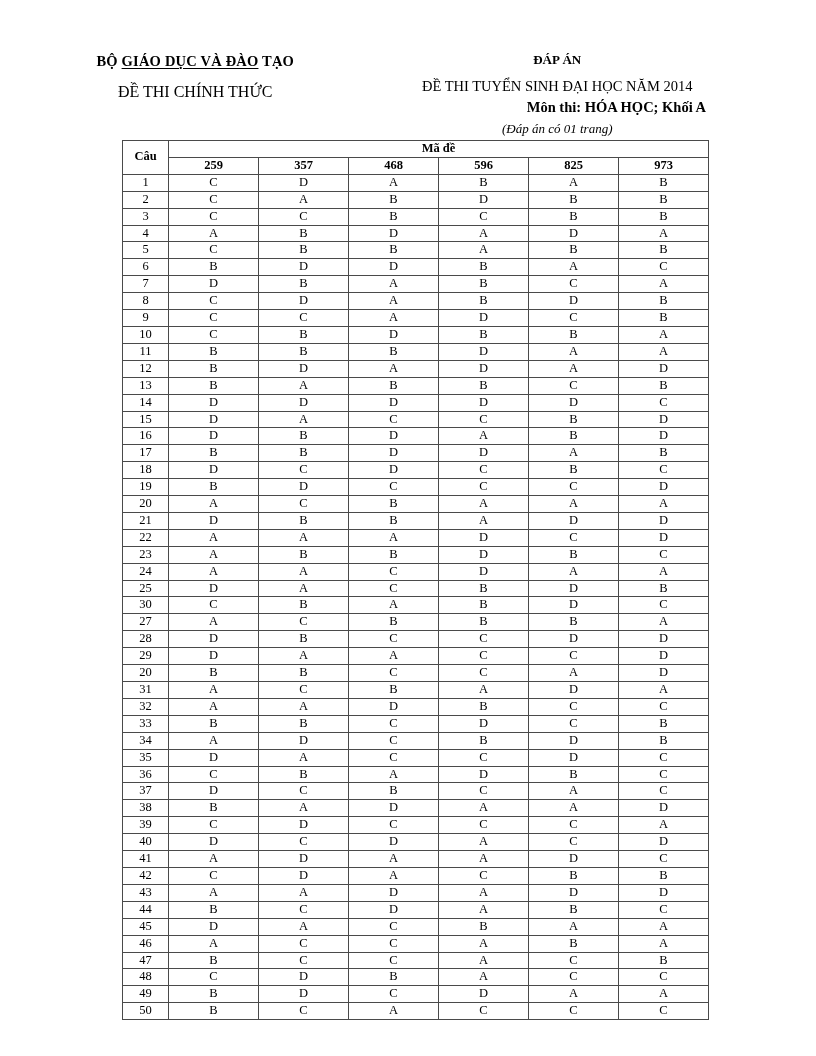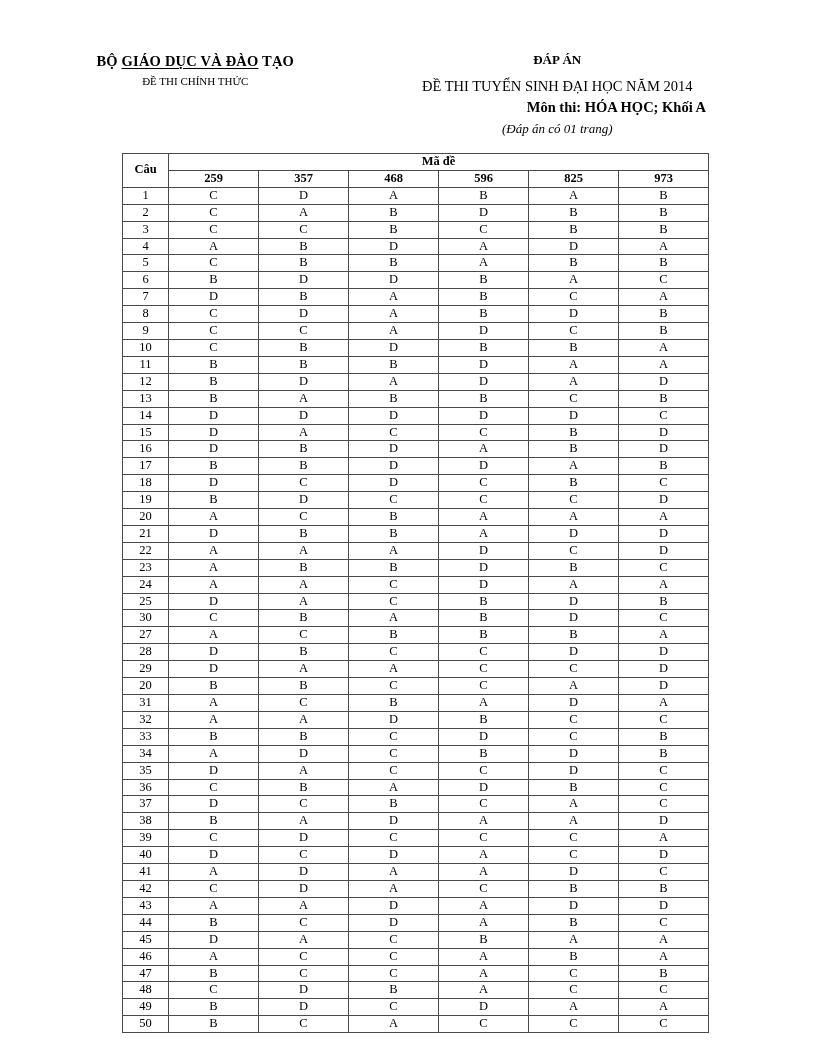--- a/index.html
+++ b/index.html
@@ -51,23 +51,23 @@
     font-weight: bold;
     letter-spacing: 0.2px;
     line-height: 1.25;
     white-space: nowrap;
   }
   .ministry .ul {
     text-decoration: underline;
     text-underline-offset: 2px;
   }
   .official {
-    font-size: 11px;
+    font-size: 16px;
     font-weight: normal;
-    margin-top: 5px;
+    margin-top: 12px;
     line-height: 1.25;
     white-space: nowrap;
   }
 
   .ans-title {
     font-size: 13px;
     font-weight: bold;
     line-height: 1.3;
     white-space: nowrap;
   }
@@ -90,21 +90,21 @@
     font-size: 13px;
     font-style: italic;
     line-height: 1.3;
     margin-top: 4px;
     white-space: nowrap;
   }
 
   
   .table-wrap {
     position: absolute;
-    top: 153px;
+    top: 140px;
     left: 122px;
     width: 586px;
   }
   table.answers {
     border-collapse: collapse;
     width: 586px;
     table-layout: fixed;
   }
   table.answers th,
   table.answers td {

